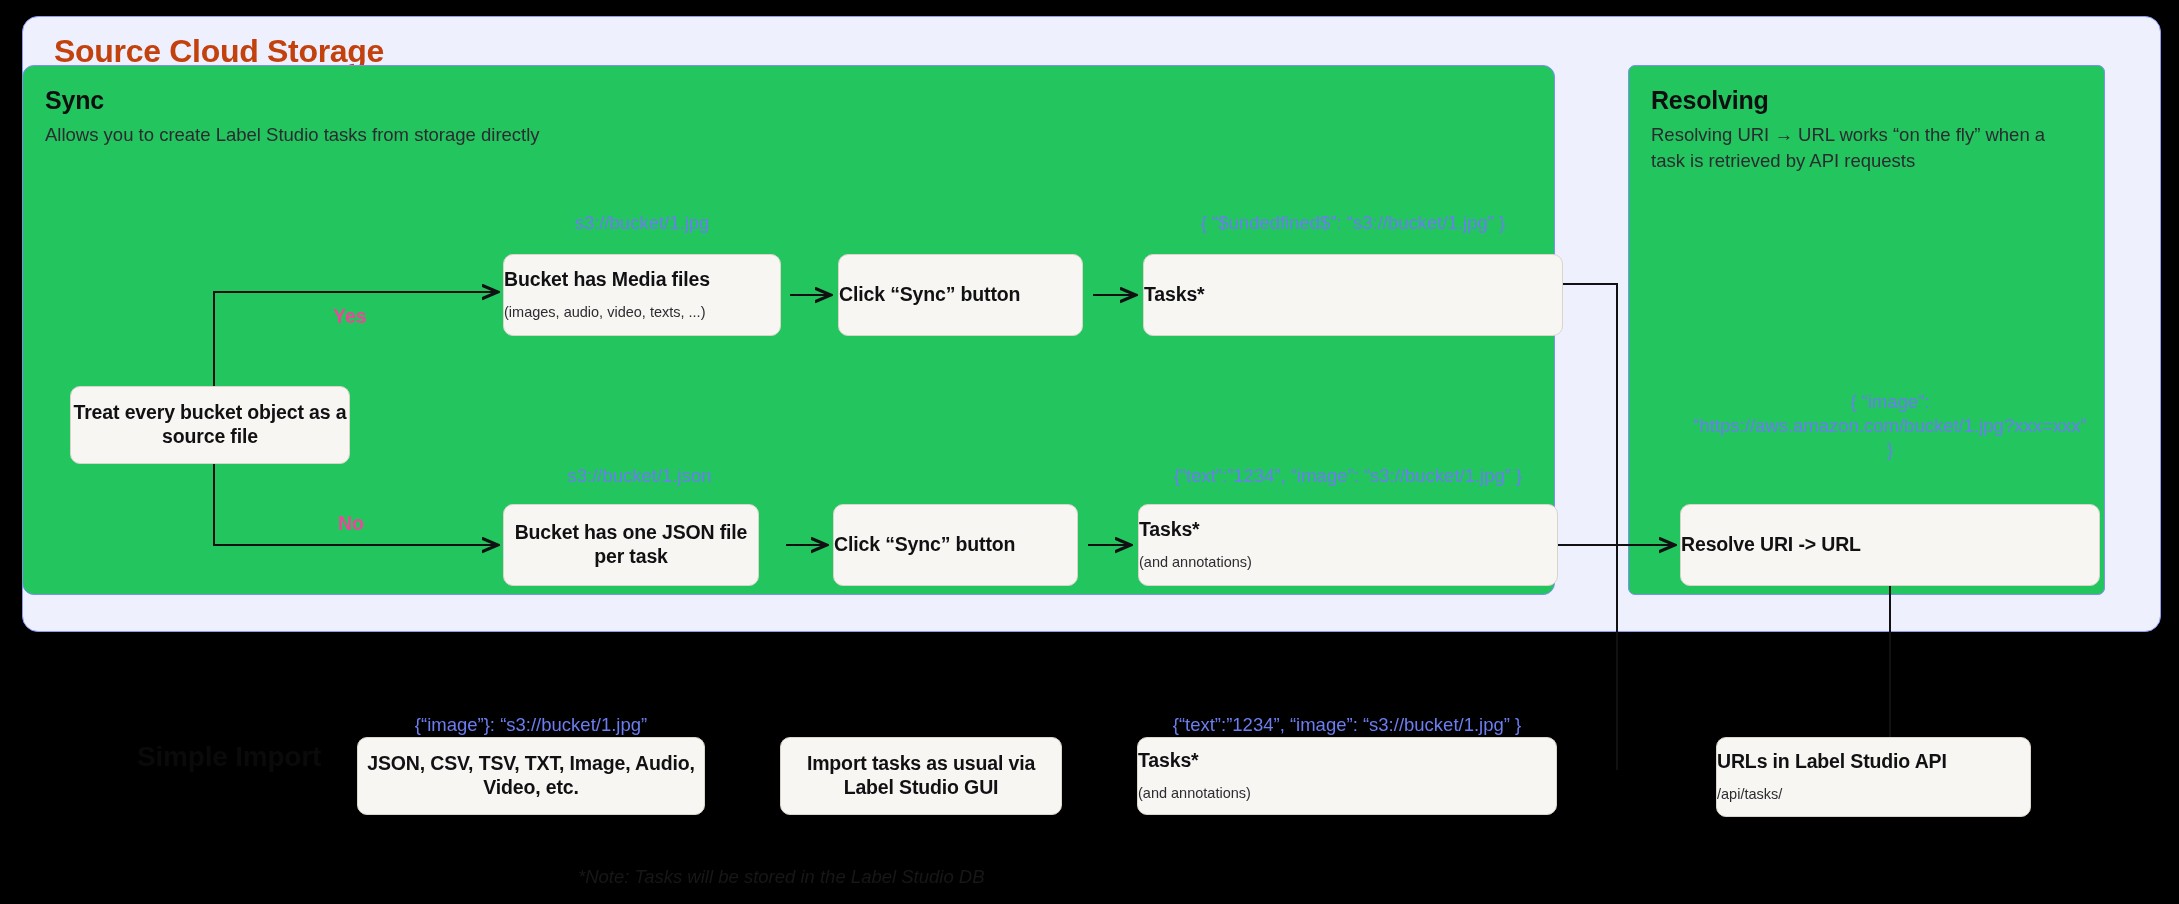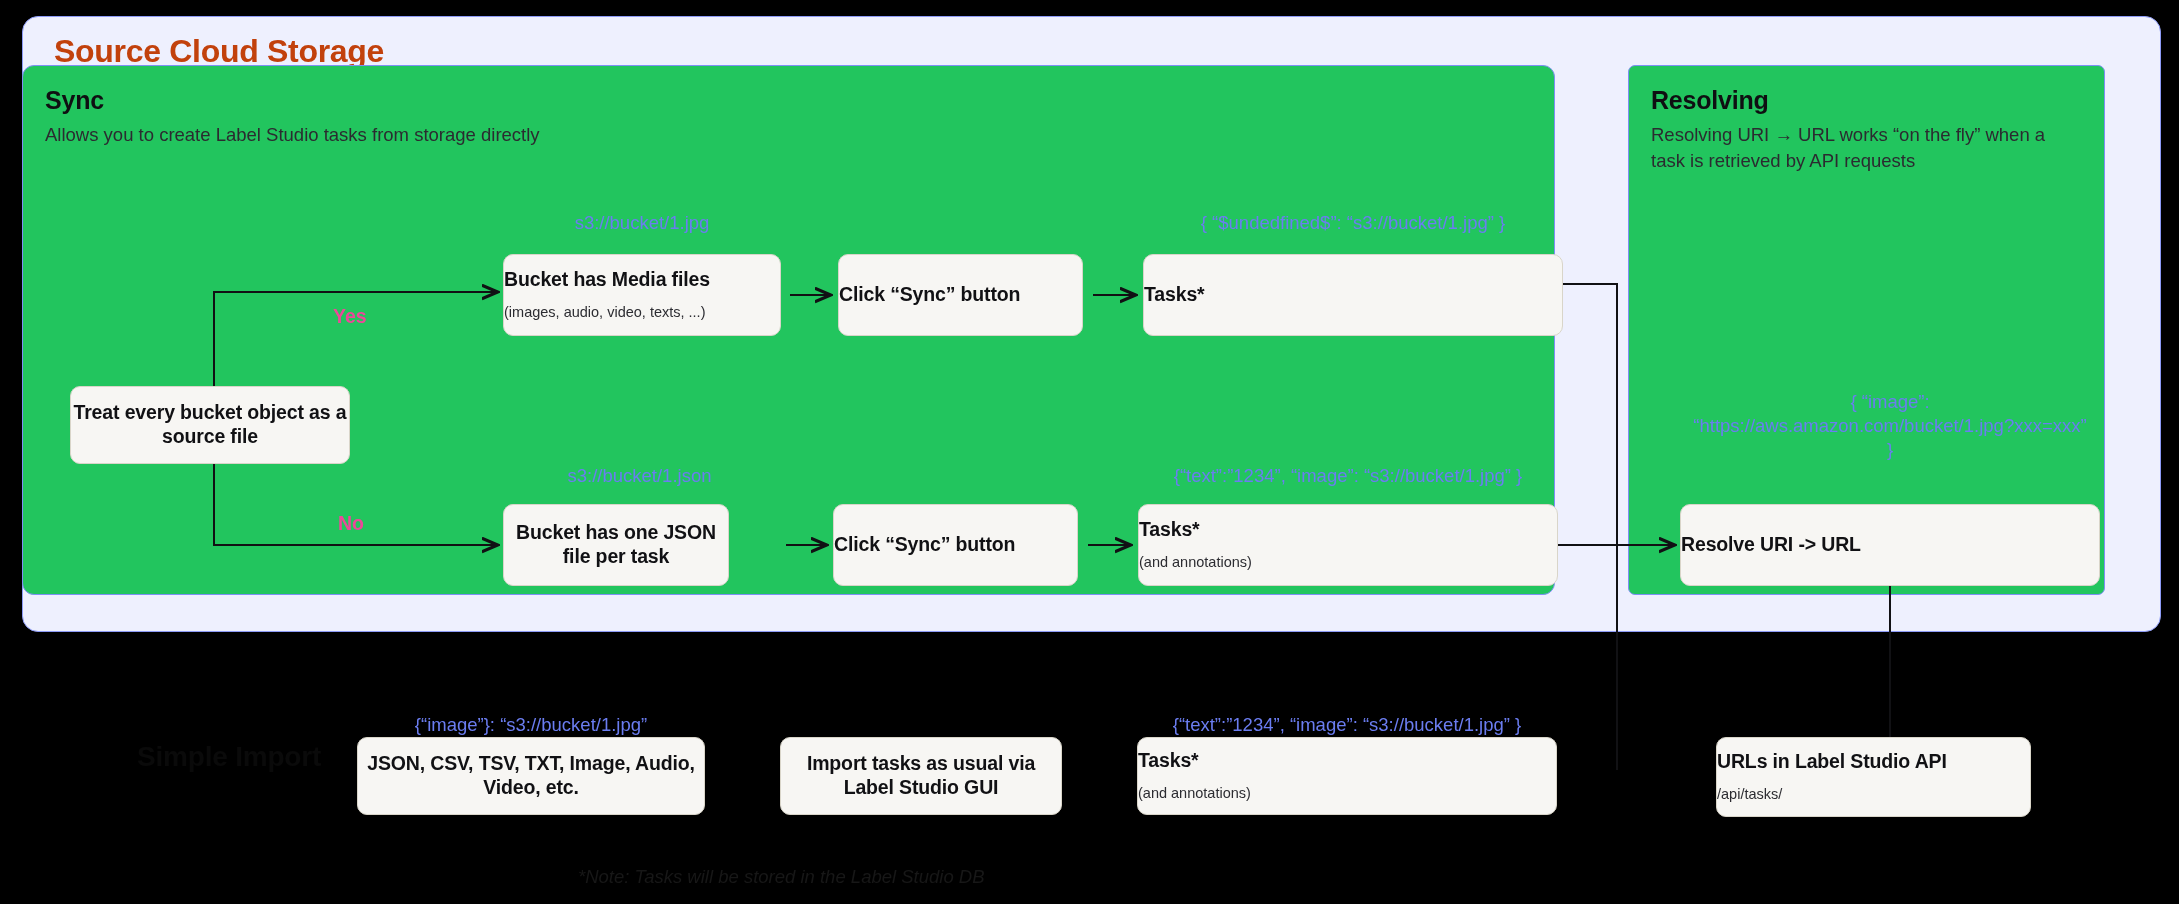--- a/index.html
+++ b/index.html
@@ -48,21 +48,21 @@
     text-align:center;
   }
   .node .t1{font-size:19.5px;font-weight:700;color:#111114;line-height:1.22;letter-spacing:-0.15px;}
   .node .t2{font-size:14.5px;font-weight:400;color:#2c2c31;margin-top:12px;line-height:1.2;}
 
   
   #n-treat   {left:70px; top:386px; width:280px;height:78px;}
   #n-media   {left:503px;top:254px; width:278px;height:82px;}
   #n-sync1   {left:838px;top:254px; width:245px;height:82px;}
   #n-tasks1  {left:1143px;top:254px;width:420px;height:82px;}
-  #n-json    {left:503px;top:504px; width:226px;height:82px;}
+  #n-json    {left:503px;top:504px; width:256px;height:82px;}
   #n-sync2   {left:833px;top:504px; width:245px;height:82px;}
   #n-tasks2  {left:1138px;top:504px;width:420px;height:82px;}
   #n-resolve {left:1680px;top:504px;width:420px;height:82px;}
 
   
   #n-formats {left:357px; top:737px;width:348px;height:78px;}
   #n-import  {left:780px; top:737px;width:282px;height:78px;}
   #n-tasks3  {left:1137px;top:737px;width:420px;height:78px;}
   #n-urls    {left:1716px;top:737px;width:315px;height:80px;}
 

